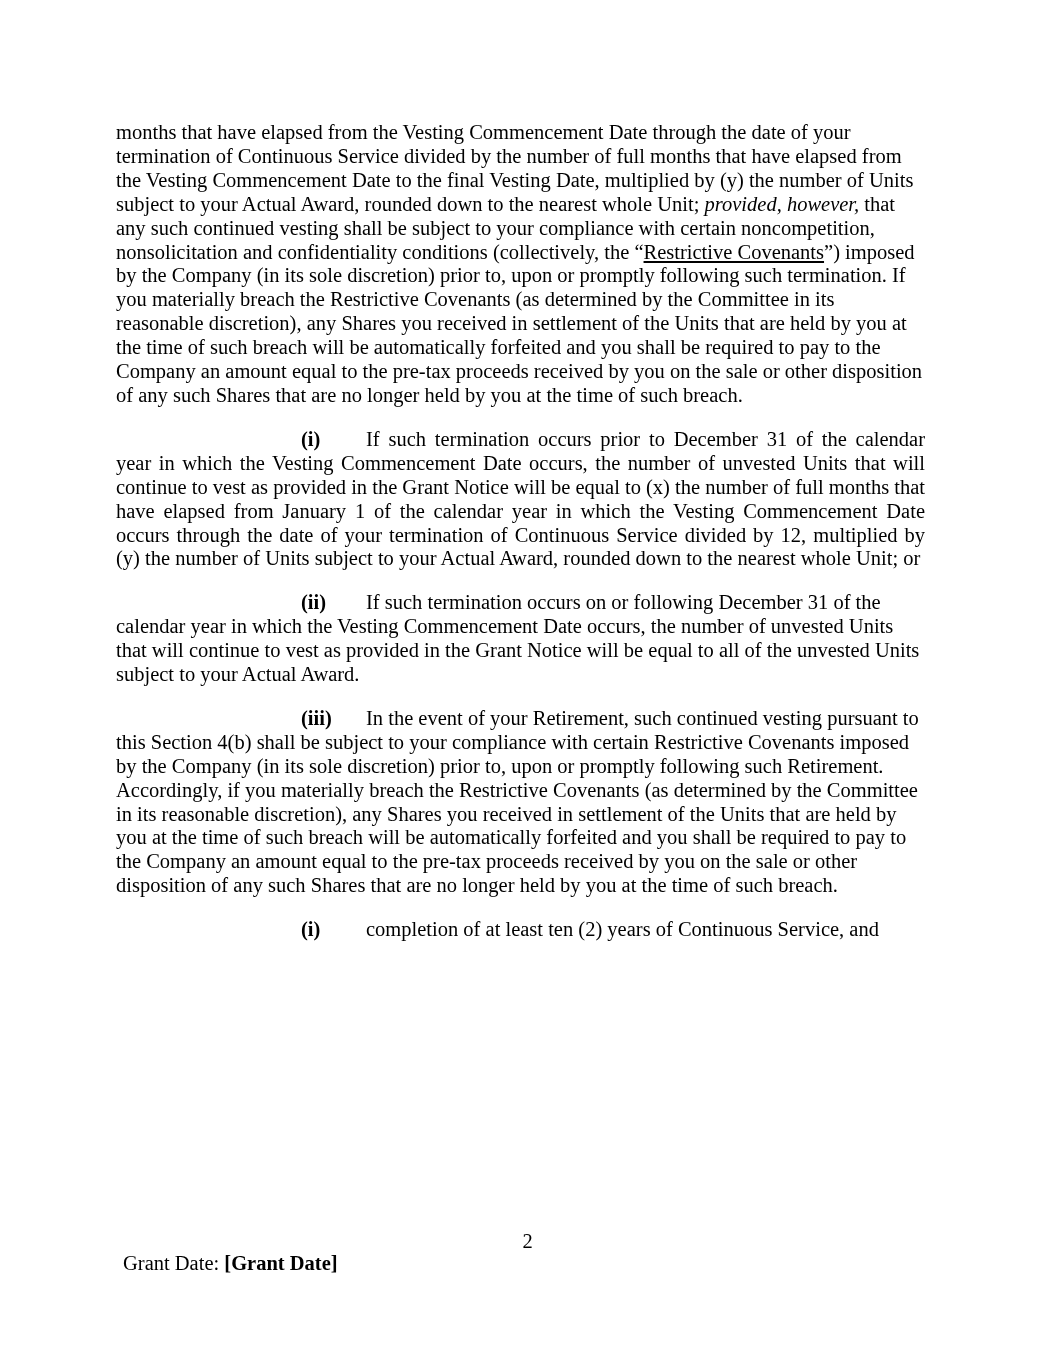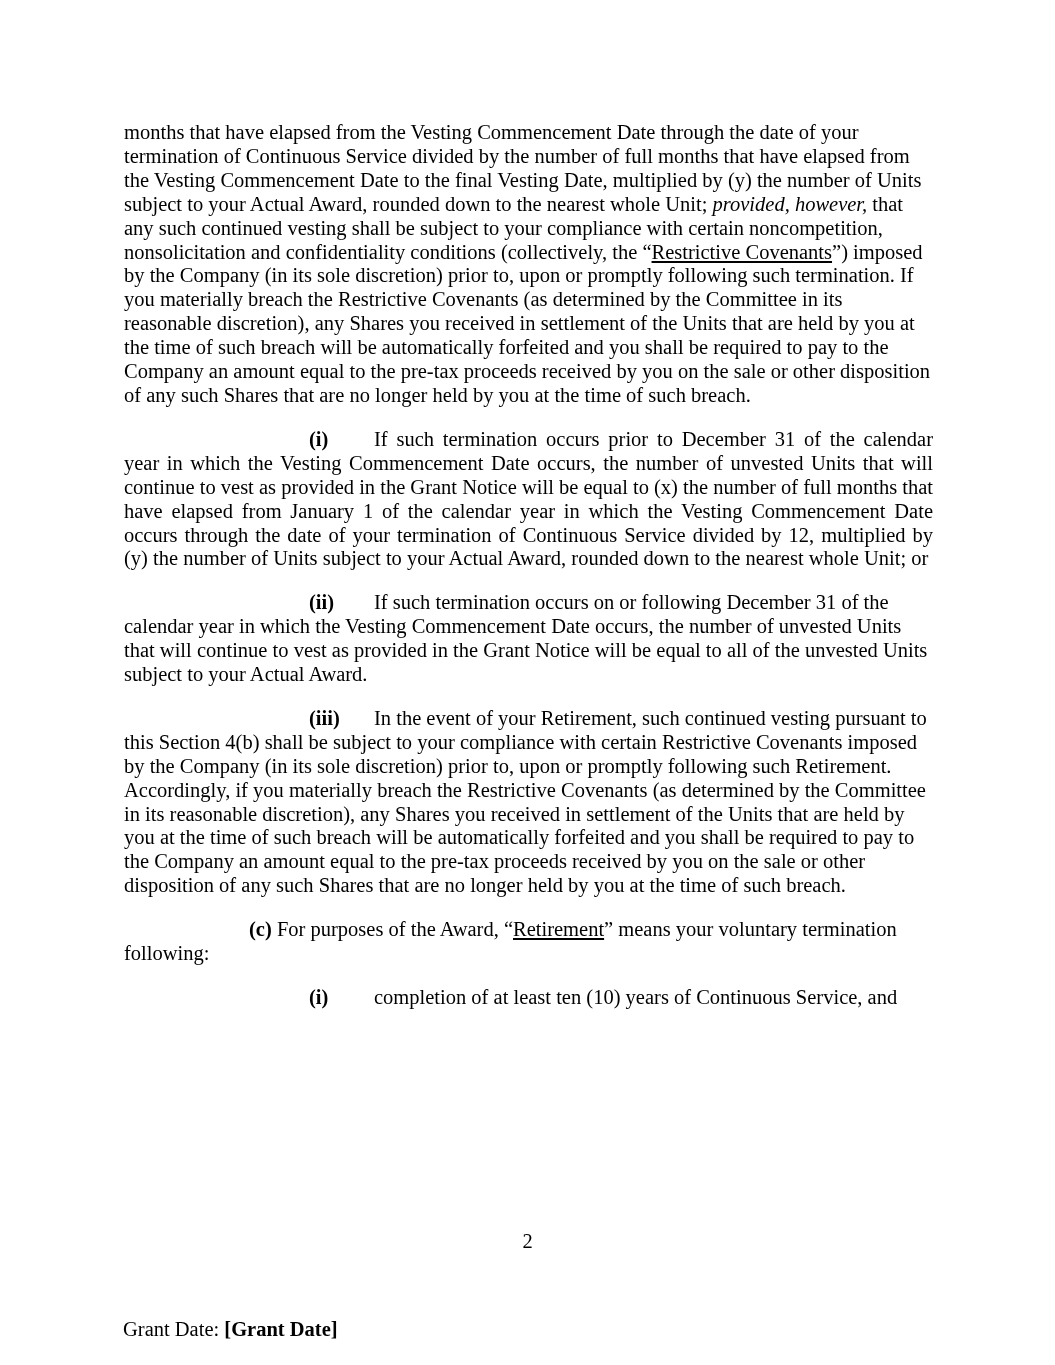--- a/index.html
+++ b/index.html
@@ -12,21 +12,21 @@
     width: 1055px;
     height: 1365px;
     margin: 0 auto;
     background: #ffffff;
     font-family: "Liberation Serif", "DejaVu Serif", serif;
     color: #000000;
     overflow: hidden;
   }
   .content {
     position: absolute;
-    left: 124px;
+    left: 116px;
     top: 121px;
     width: 809px;
     font-size: 20.5px;
     line-height: 23.9px;
   }
   p.para {
     margin: 0 0 20px 0;
     padding: 0;
   }
   .align-left    { text-align: left; }
@@ -48,44 +48,43 @@
     position: absolute;
     top: 1229px;
     left: 0;
     width: 100%;
     text-align: center;
     font-size: 20.5px;
     line-height: 24px;
   }
   .footer-line {
     position: absolute;
-    top: 1317px;
+    top: 1251px;
     left: 123px;
     font-size: 20.5px;
     line-height: 24px;
   }
   .footer-line .bold { font-weight: bold; }
 </style>
 </head>
 <body>
 
 <div class="page">
   <div class="content">
     <p class="para align-left"><span class="run-n">months that have elapsed from the Vesting Commencement Date through the date of your termination of Continuous Service divided by the number of full months that have elapsed from the Vesting Commencement Date to the final Vesting Date, multiplied by (y) the number of Units subject to your Actual Award, rounded down to the nearest whole Unit; </span><span class="run-i">provided, however,</span><span class="run-n"> that any such continued vesting shall be subject to your compliance with certain noncompetition, nonsolicitation and confidentiality conditions (collectively, the “</span><span class="run-u">Restrictive Covenants</span><span class="run-n">”) imposed by the Company (in its sole discretion) prior to, upon or promptly following such termination. If you materially breach the Restrictive Covenants (as determined by the Committee in its reasonable discretion), any Shares you received in settlement of the Units that are held by you at the time of such breach will be automatically forfeited and you shall be required to pay to the Company an amount equal to the pre-tax proceeds received by you on the sale or other disposition of any such Shares that are no longer held by you at the time of such breach.</span></p>
 
 
     <p class="para align-justify ind-2"><span class="run-lb">(i)</span><span class="run-n">If such termination occurs prior to December 31 of the calendar year in which the Vesting Commencement Date occurs, the number of unvested Units that will continue to vest as provided in the Grant Notice will be equal to (x) the number of full months that have elapsed from January 1 of the calendar year in which the Vesting Commencement Date occurs through the date of your termination of Continuous Service divided by 12, multiplied by (y) the number of Units subject to your Actual Award, rounded down to the nearest whole Unit; or</span></p>
 
     <p class="para align-left ind-2"><span class="run-lb">(ii)</span><span class="run-n">If such termination occurs on or following December 31 of the calendar year in which the Vesting Commencement Date occurs, the number of unvested Units that will continue to vest as provided in the Grant Notice will be equal to all of the unvested Units subject to your Actual Award.</span></p>
 
     <p class="para align-left ind-2"><span class="run-lb">(iii)</span><span class="run-n">In the event of your Retirement, such continued vesting pursuant to this Section 4(b) shall be subject to your compliance with certain Restrictive Covenants imposed by the Company (in its sole discretion) prior to, upon or promptly following such Retirement. Accordingly, if you materially breach the Restrictive Covenants (as determined by the Committee in its reasonable discretion), any Shares you received in settlement of the Units that are held by you at the time of such breach will be automatically forfeited and you shall be required to pay to the Company an amount equal to the pre-tax proceeds received by you on the sale or other disposition of any such Shares that are no longer held by you at the time of such breach.</span></p>
 
-    <p class="para align-left ind-1"><span class="run-b">(c)</span><span class="run-n"> For purposes of the Award, “</span><span class="run-u">Retirement</span><span class="run-n">” means your voluntary termination following:</span></p>
 
-    <p class="para align-left ind-2"><span class="run-lb">(i)</span><span class="run-n">completion of at least ten (10) years of Continuous Service, and</span></p>
+    <p class="para align-left ind-2"><span class="run-lb">(i)</span><span class="run-n">completion of at least ten (2) years of Continuous Service, and</span></p>
 
   </div>
 
   <div class="page-number">2</div>
 
   <div class="footer-line">
     <span>Grant Date: </span><span class="bold">[Grant Date]</span>
   </div>
 </div>
 

